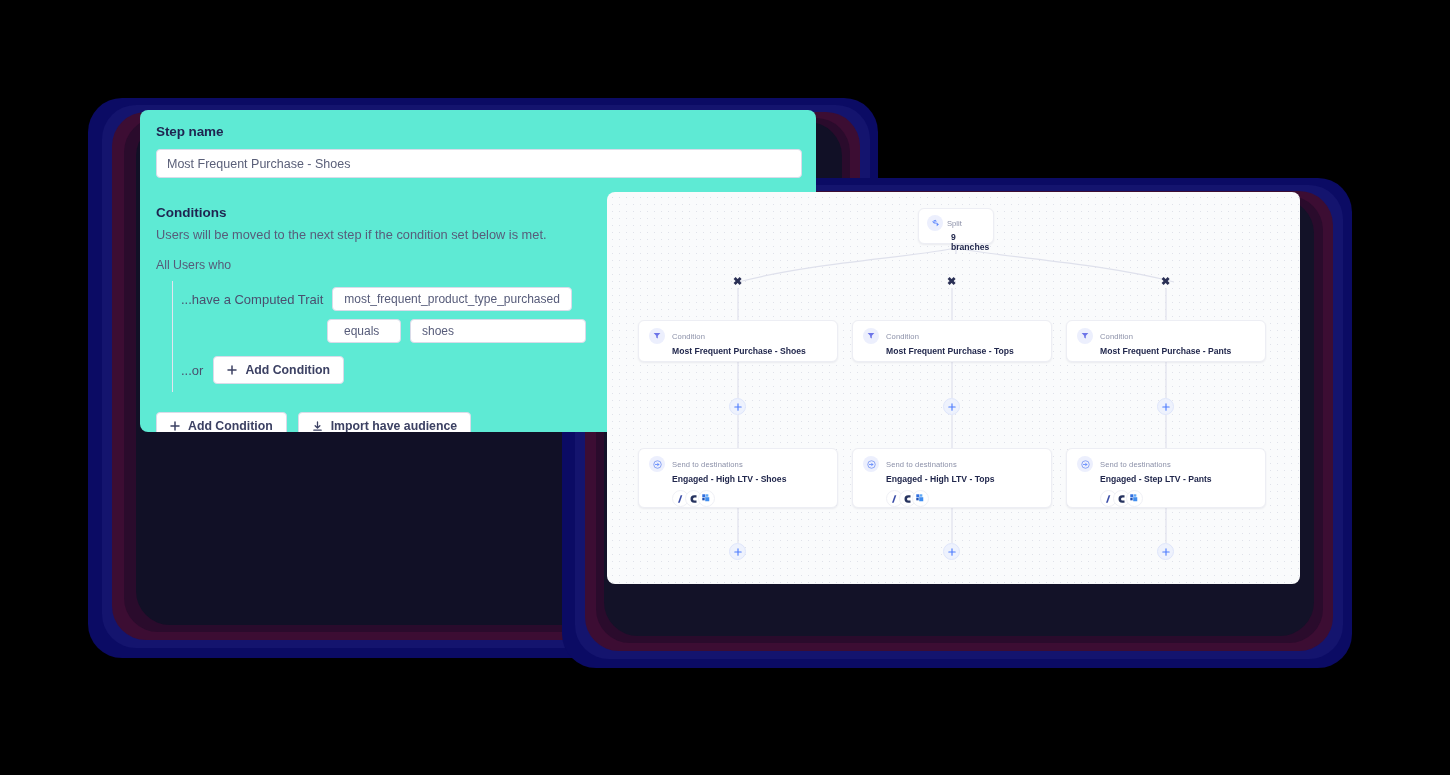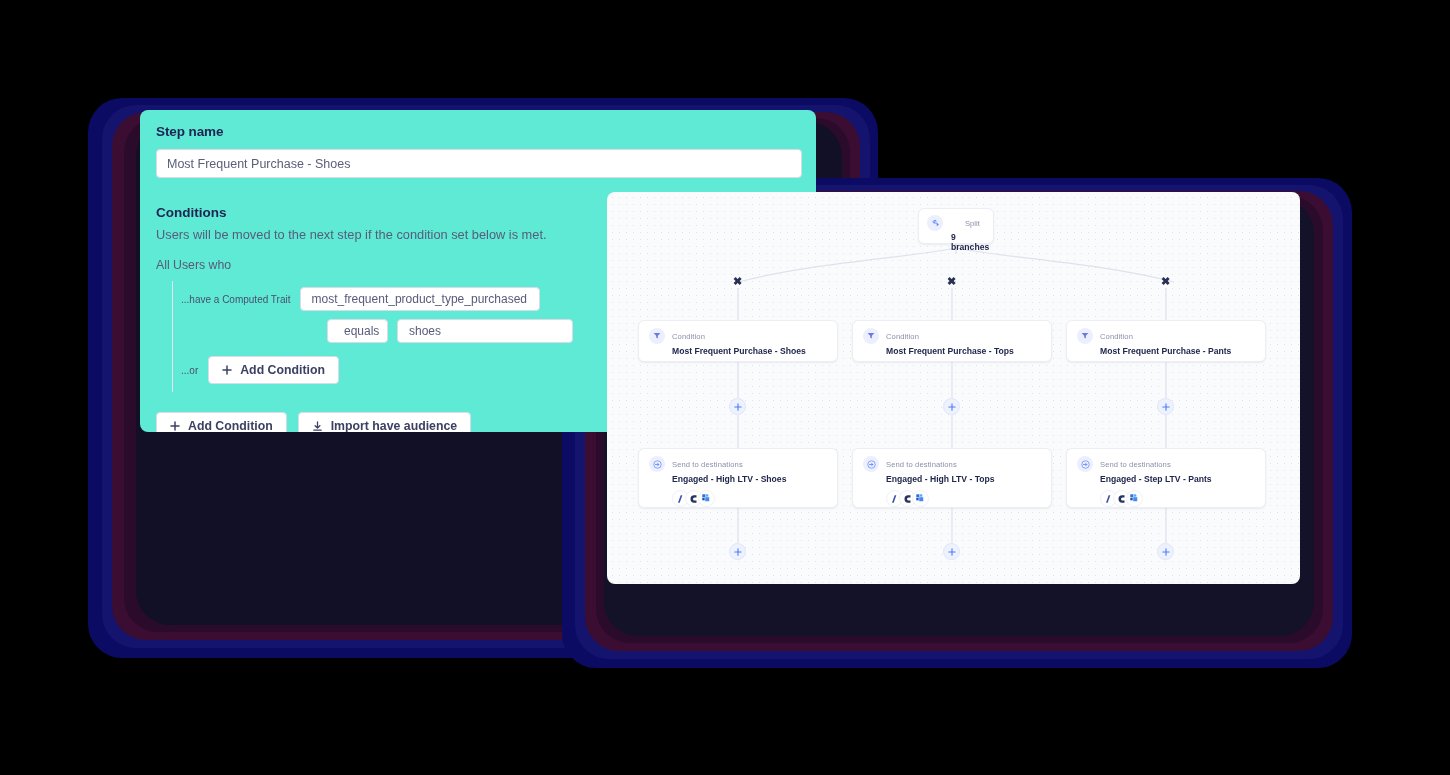--- a/index.html
+++ b/index.html
@@ -64,32 +64,32 @@
     margin-top: 16px;
     font-size: 12.3px; color: #565b79;
   }
   .cond-group {
     margin-top: 9px; margin-left: 16px;
     border-left: 1px solid #e3e4ef;
     padding: 6px 0 8px 8px;
   }
   .cond-row { display: flex; align-items: center; gap: 9px; }
   .cond-row + .cond-row { margin-top: 8px; }
-  .cond-text { font-size: 10px; color: #4a4f6e; }
+  .cond-text { font-size: 13px; color: #4a4f6e; }
   .pill {
     border: 1px solid #d9dbe9; border-radius: 4px;
     background: #fff;
     height: 24px;
     display: inline-flex; align-items: center;
     padding: 0 11px;
     font-size: 12px; color: #565b79;
     white-space: nowrap;
   }
   .pill.trait { width: 240px; }
-  .pill.op    { width: 61px; justify-content: flex-start; padding-left: 16px; }
+  .pill.op    { width: 74px; justify-content: flex-start; padding-left: 16px; }
   .pill.val   { width: 176px; }
   .indent-op  { margin-left: 146px; }
   .or-row { display: flex; align-items: center; gap: 10px; margin-top: 13px; }
   .btn {
     border: 1px solid #d9dbe9; border-radius: 4px; background: #fff;
     height: 28px; display: inline-flex; align-items: center; gap: 8px;
     padding: 0 13px;
     font-size: 12.3px; font-weight: bold; color: #3c4163;
     white-space: nowrap;
   }
@@ -114,21 +114,21 @@
     position: absolute;
     background: #ffffff;
     border: 1px solid #edeef4;
     border-radius: 6px;
     box-shadow: 0 1px 2px rgba(30,35,70,.07);
   }
   .node-split {
     left: 311px; top: 16px; width: 76px; height: 36px;
     padding: 6px 8px 0 8px;
   }
-  .split-head { display:flex; align-items:center; gap:22px; }
+  .split-head { display:flex; align-items:center; gap:4px; }
   .split-head .sub { font-size: 7.6px; color: #8b90a8; }
   .split-branches { font-size: 8.6px; font-weight: bold; color: #22284d; margin-left: 24px; margin-top: 1px; }
 
   .icon-circle {
     width: 16px; height: 16px; border-radius: 50%;
     background: #eceffd;
     display: flex; align-items: center; justify-content: center;
     flex: 0 0 16px;
   }
   .node-card {

